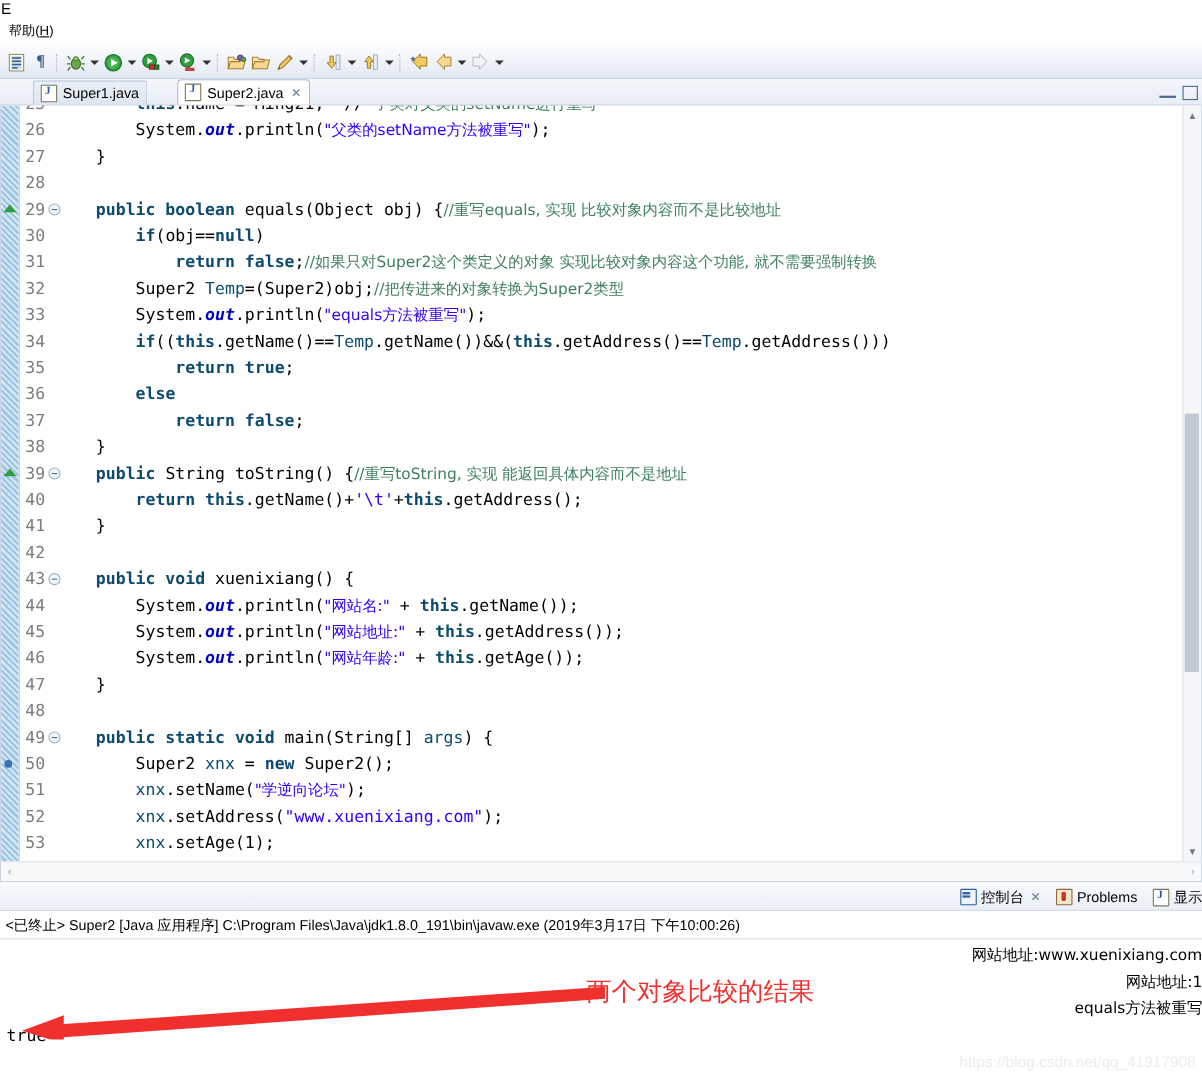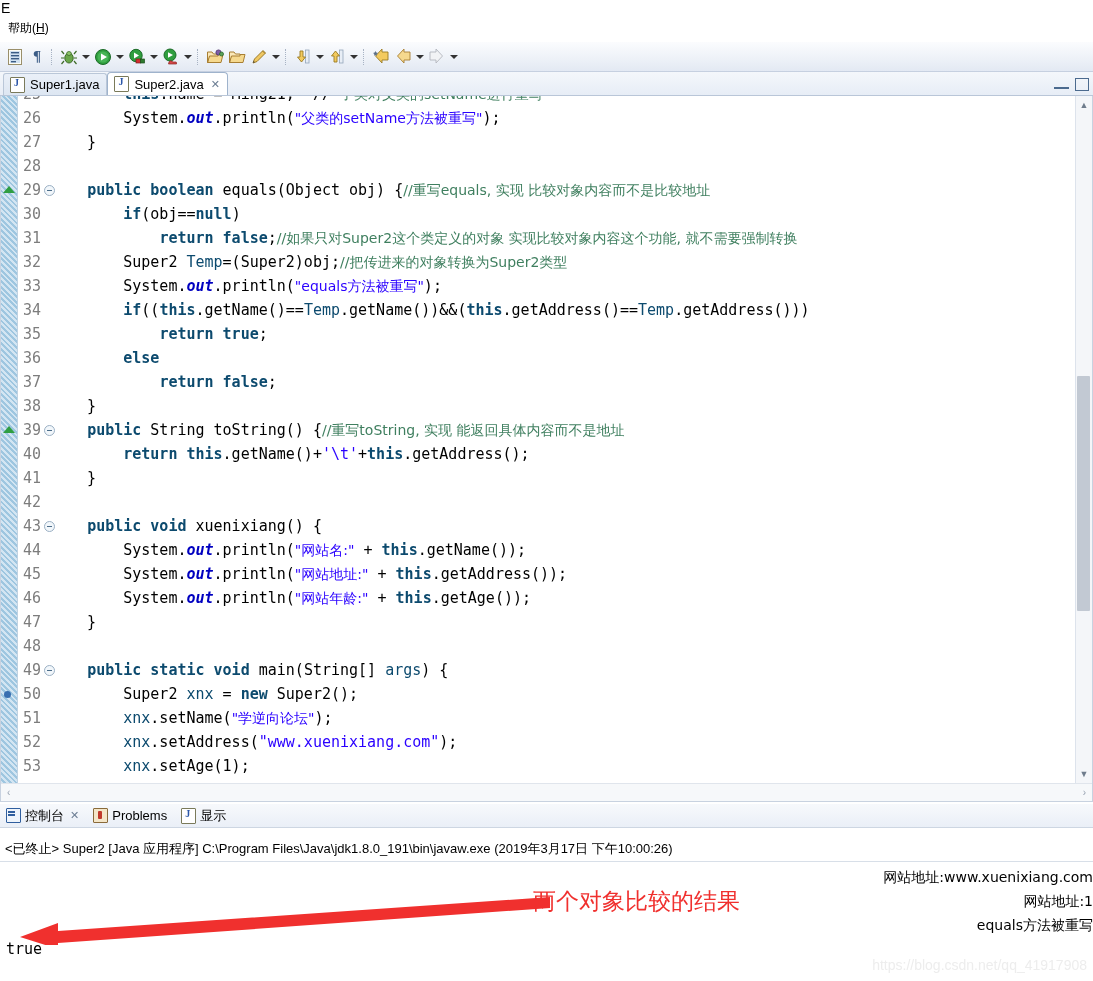--- a/index.html
+++ b/index.html
@@ -83,20 +83,21 @@
   .etab {
     height: 22px;
     display: flex; align-items: center;
     padding: 0 7px 0 6px;
     font-size: 13px;
     color: #000;
     gap: 5px;
     border: 1px solid transparent;
     border-bottom: none;
     box-sizing: border-box;
+    margin-left: 27px;
   }
   .etab.inactive {
     background: linear-gradient(to bottom,#eaf0f8,#dde6f2);
     border-color: #bac7d8;
     border-top-left-radius: 3px;
     border-top-right-radius: 3px;
   }
   .etab.active {
     background: #ffffff;
     border-color: #9fb3cc;
@@ -269,20 +270,21 @@
     background: #ffffff;
   }
   .console-tabs {
     height: 24px;
     display: flex; align-items: center;
     gap: 14px;
     padding-left: 6px;
     background: linear-gradient(to bottom,#f7f9fc,#eaeff7);
     border-bottom: 1px solid #cdd6e2;
     box-sizing: border-box;
+    justify-content: flex-end;
   }
   .ctab {
     display: flex; align-items: center; gap: 4px;
     font-size: 13px; color: #000;
   }
   .ctab.active { font-weight: normal; }
   .cico {
     width: 13px; height: 13px;
     display: inline-block;
     flex: none;
@@ -307,21 +309,21 @@
   .cico.prob::after {
     content:"";
     position:absolute; left:4px; top:2px;
     width:4px; height:8px; background:#c0392b; border-radius:1px;
   }
   .ctab-close { font-size: 11px; color: #6b7d93; margin-left: 2px; }
 
   .console-status {
     font-size: 13px;
     color: #000;
-    padding: 12px 0 3px 5px;
+    padding: 4px 0 3px 5px;
     border-bottom: 1px solid #d8dfe8;
     white-space: nowrap;
   }
   .console-out {
     font-family: "DejaVu Sans Mono", monospace;
     font-size: 15px;
     line-height: 24px;
     padding-left: 6px;
     padding-top: 3px;
     white-space: pre;

